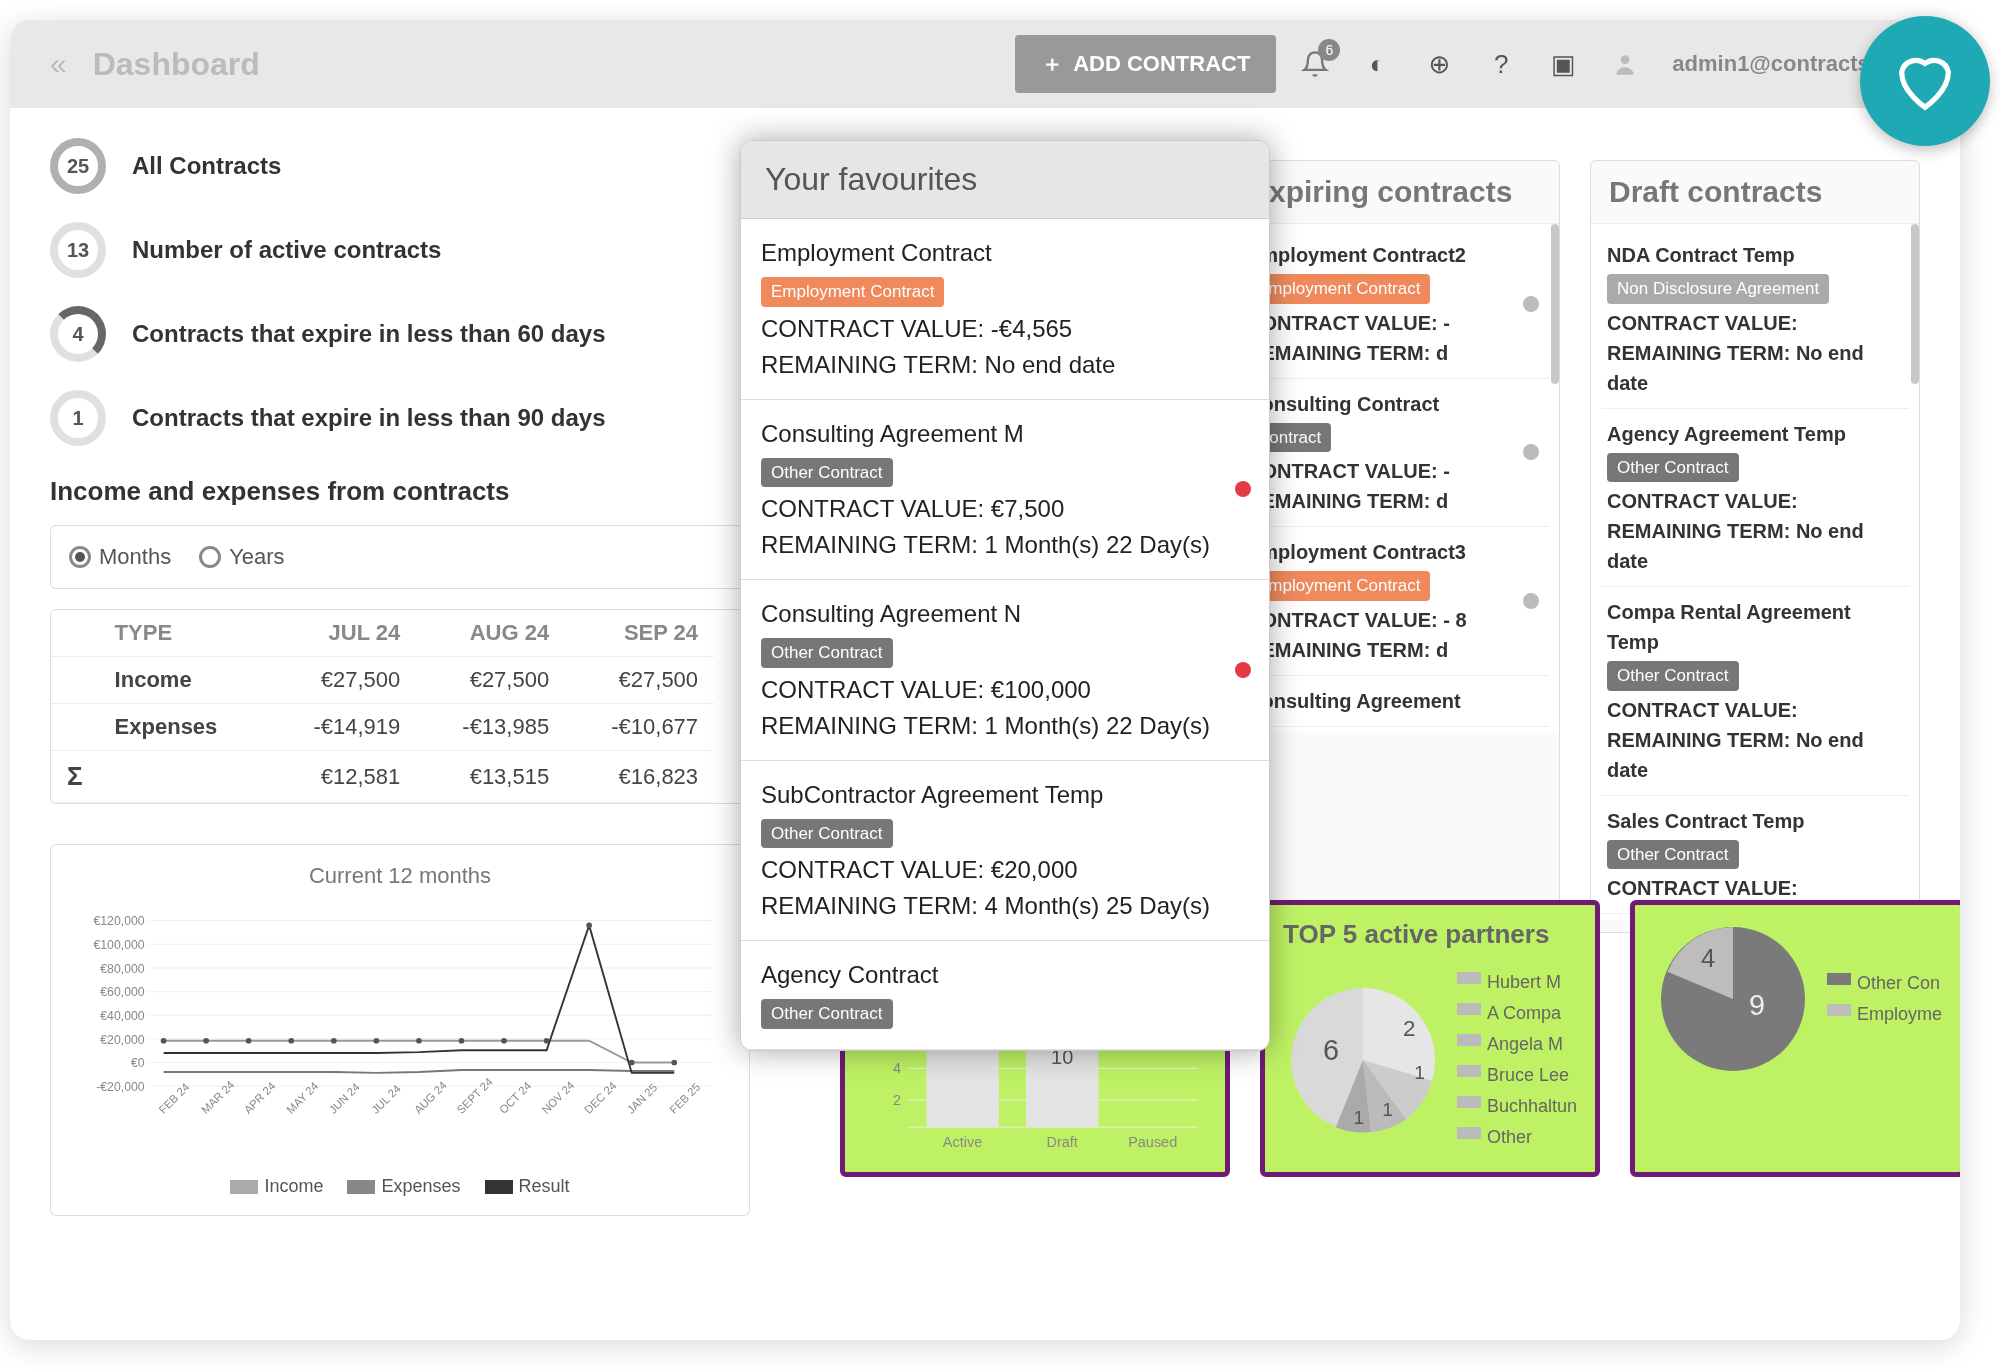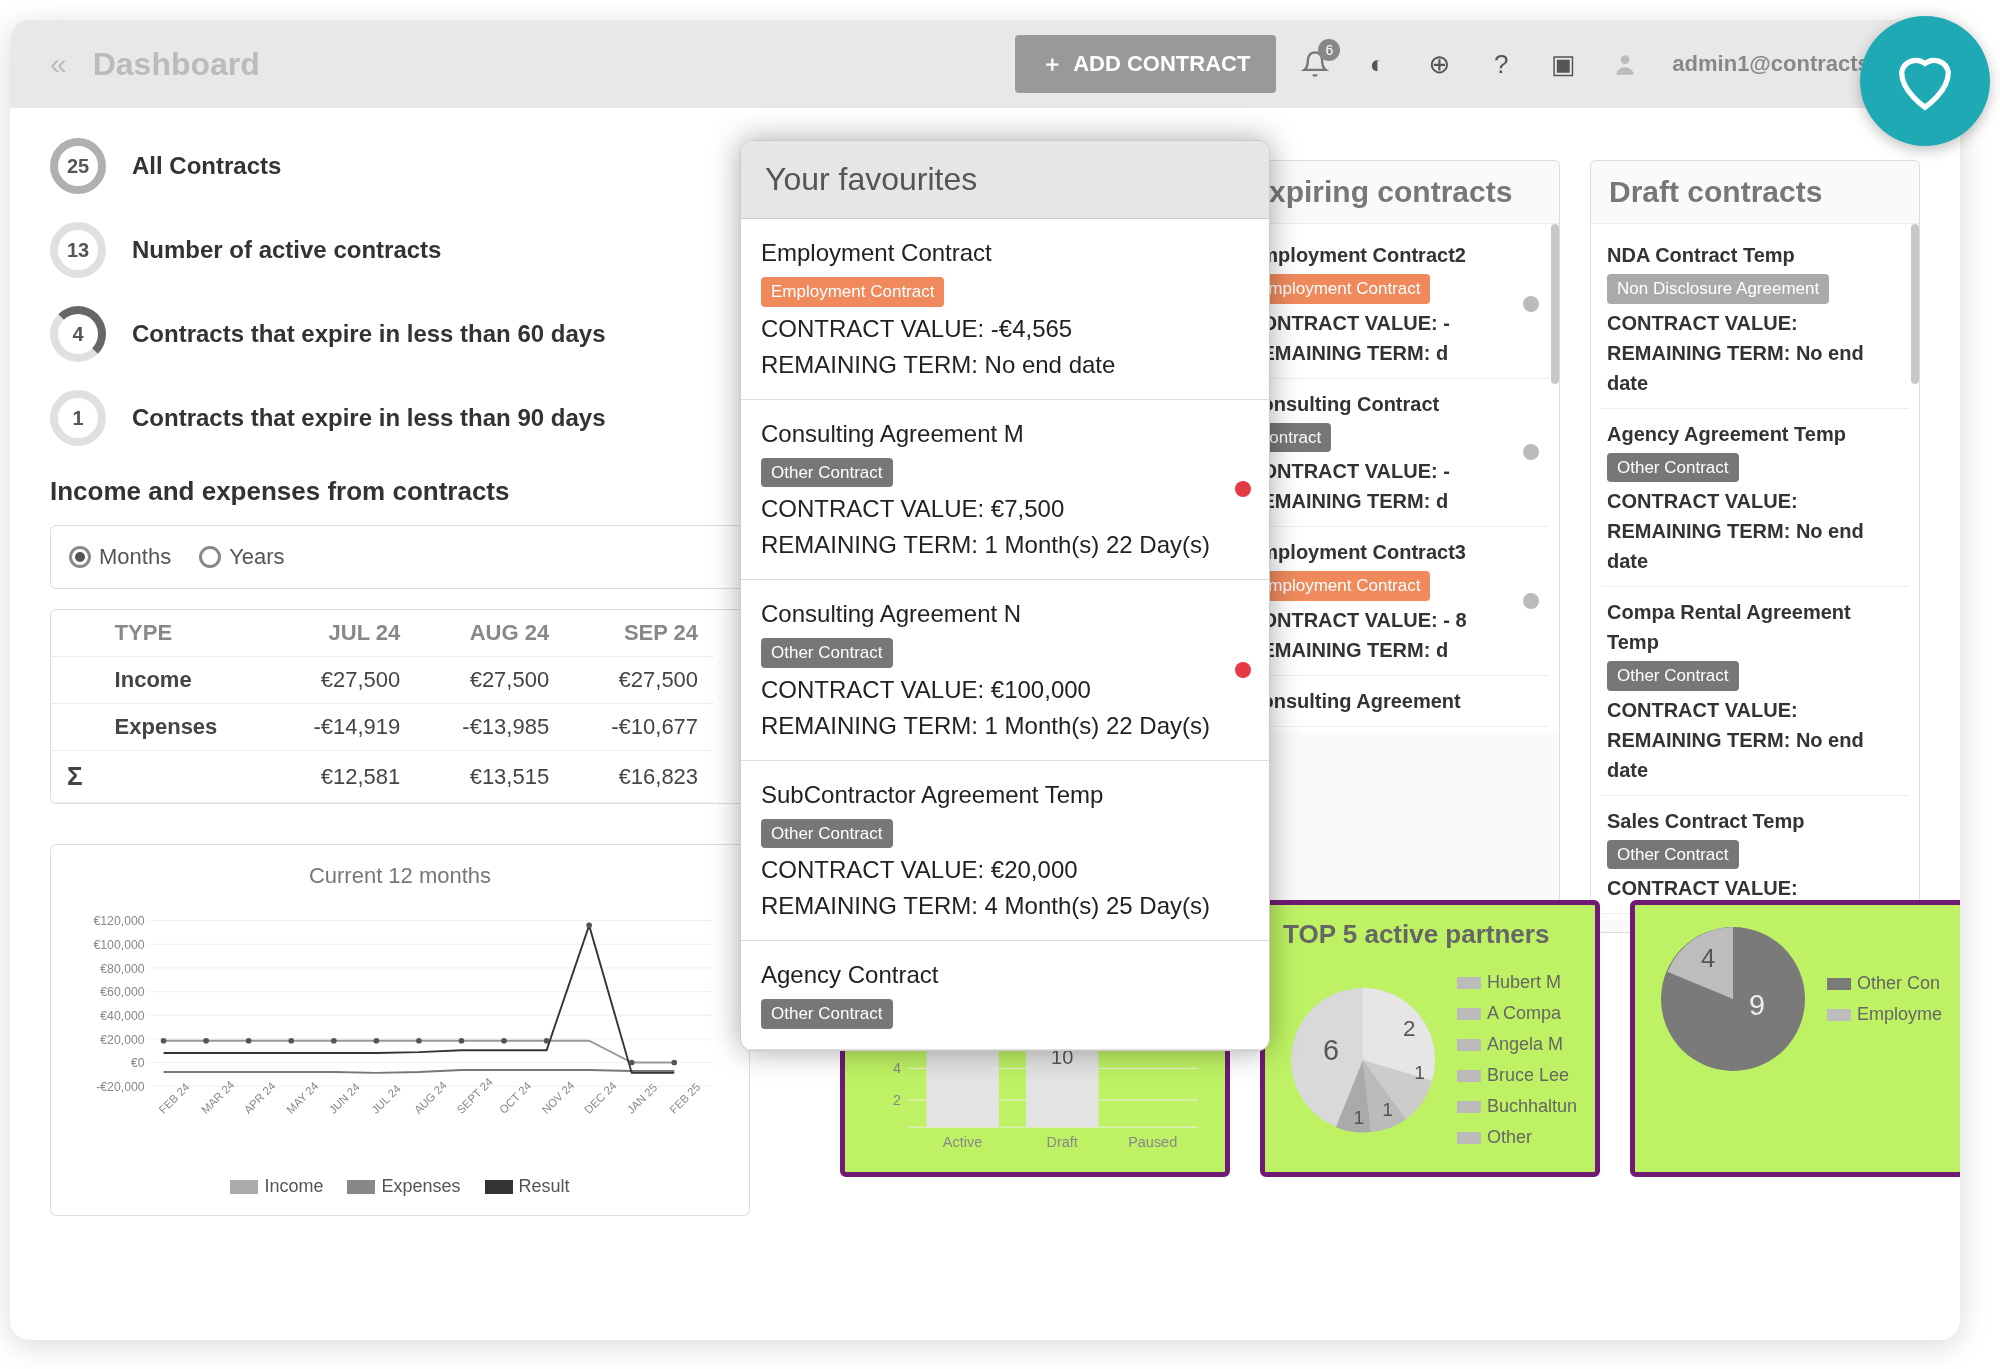--- a/index.html
+++ b/index.html
@@ -48,21 +48,21 @@
 .pill.other { background:#777; }
 .pill.nda { background:#aaa; }
 .dot { width:16px; height:16px; border-radius:50%; position:absolute; right:10px; top:50%; transform:translateY(-50%); }
 .dot.gray { background:#bbb; }
 .dot.red { background:#e63946; }
 .bottom-widgets { position:absolute; left:830px; right:40px; top:880px; display:flex; gap:30px; }
 .widget { flex:1; border:5px solid #701a75; border-radius:6px; padding:14px 18px; background:#bef264; }
 .widget h3 { font-size:26px; color:#666; margin-bottom:12px; font-weight:700; }
 .pie-wrap { display:flex; align-items:center; gap:14px; }
 .pie-leg { font-size:18px; color:#666; }
-.pie-leg div { margin:10px 0; display:flex; align-items:center; gap:6px; }
+.pie-leg div { margin:10px 0; display:flex; gap:6px; }
 .pie-leg .sw { width:24px; height:12px; background:#bbb; }
 
 
 .favourites { position:absolute; top:140px; left:740px; width:530px; background:#fff; border:1px solid #ccc; border-radius:12px; box-shadow:0 0 30px rgba(0,0,0,0.35); z-index:50; overflow:hidden; }
 .favourites .hdr { background:#e6e6e6; padding:20px 24px; font-size:32px; color:#555; font-weight:500; border-bottom:1px solid #ccc; }
 .fav-item { padding:16px 20px; border-bottom:1px solid #ddd; font-size:24px; line-height:1.5; position:relative; }
 .fav-item .title { font-weight:500; color:#222; }
 .fav-item .lab { font-weight:400; color:#222; }
 .fav-item .dot { right:18px; }
 

